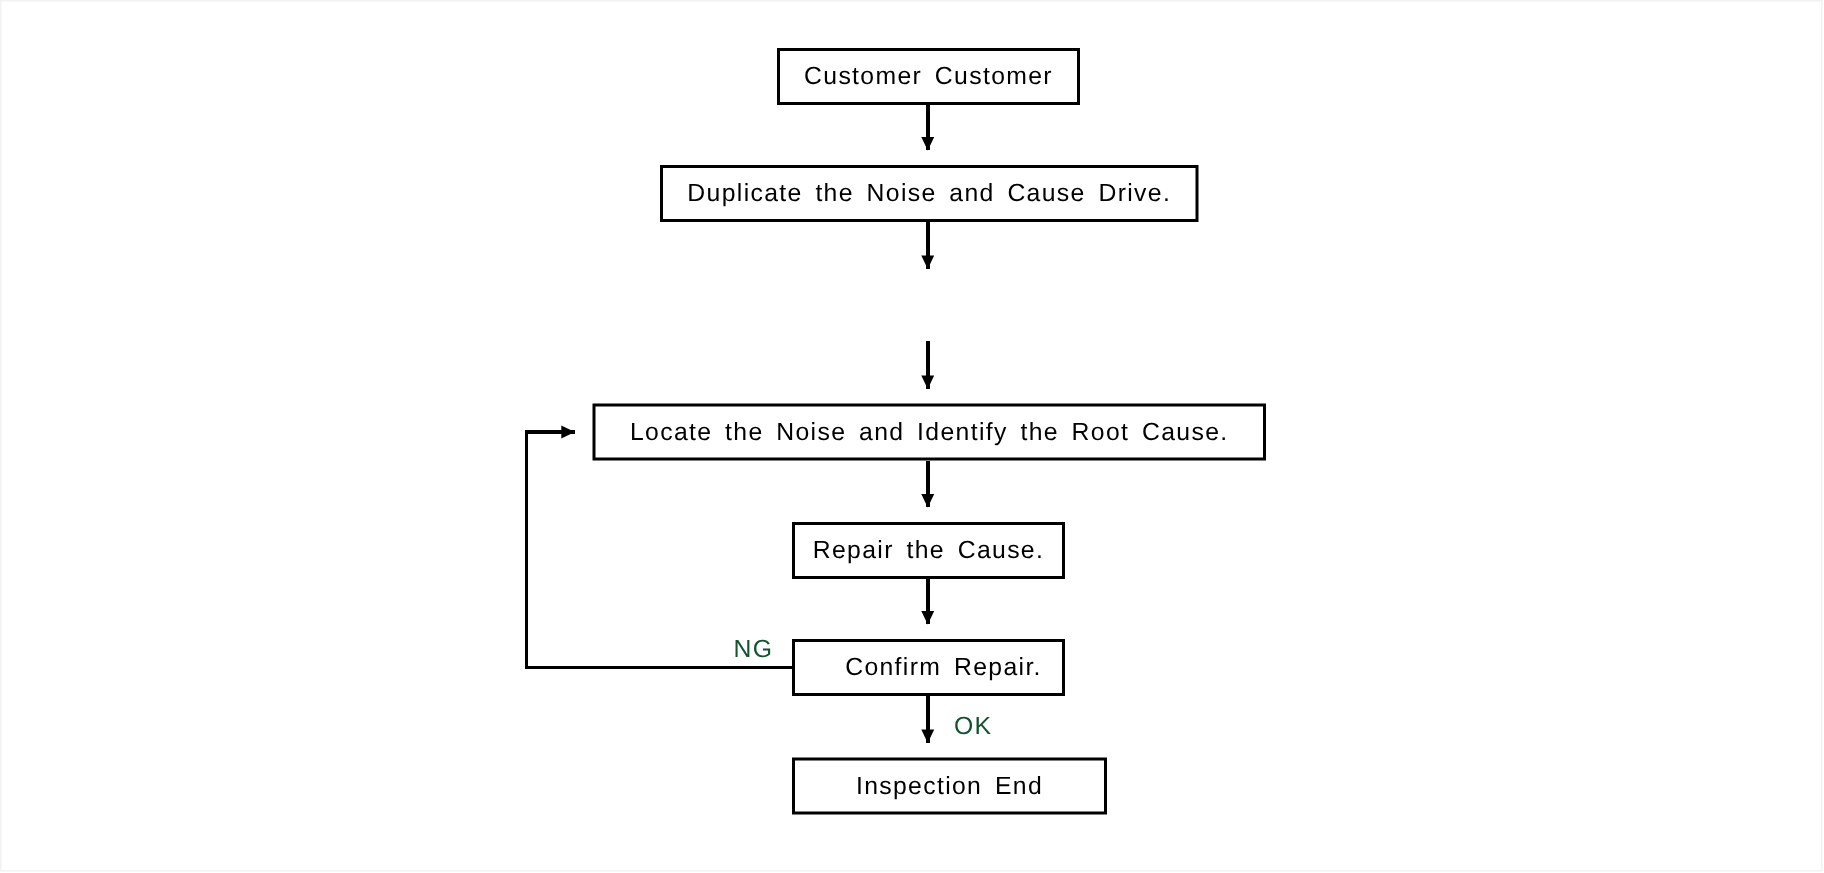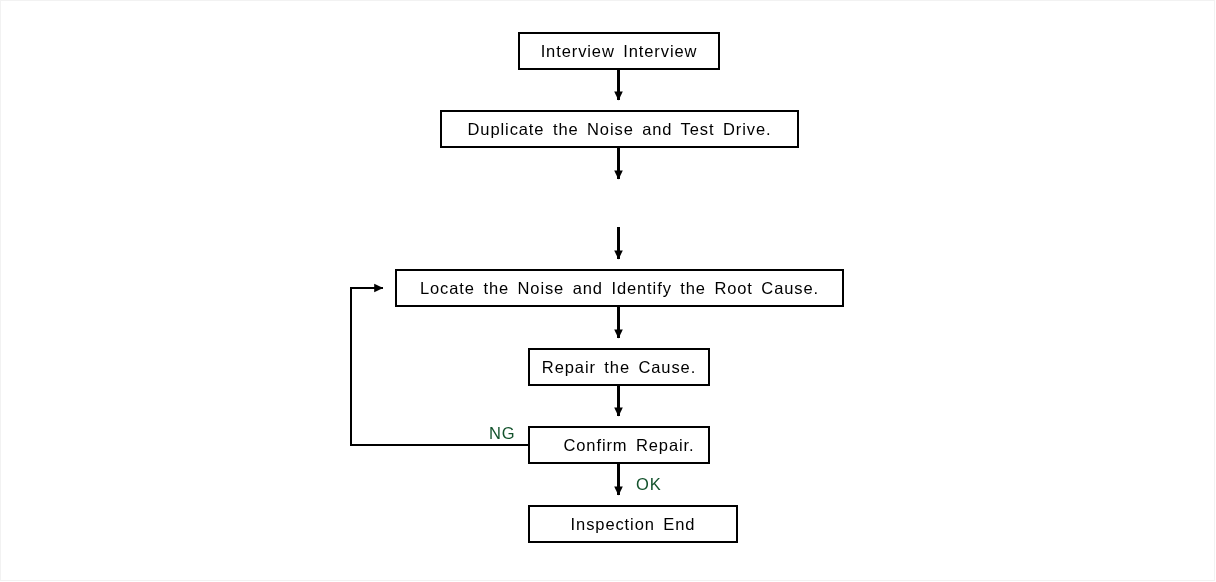--- a/index.html
+++ b/index.html
@@ -83,25 +83,25 @@
       <line x1="618.5" y1="227" x2="618.5" y2="259" marker-end="url(#arrowDown)"></line>
       <line x1="618.5" y1="307" x2="618.5" y2="338" marker-end="url(#arrowDown)"></line>
       <line x1="618.5" y1="386" x2="618.5" y2="416" marker-end="url(#arrowDown)"></line>
       <line x1="618.5" y1="464" x2="618.5" y2="495" marker-end="url(#arrowDown)"></line>
 
       <path d="M 528 445 L 351 445 L 351 288 L 383 288" marker-end="url(#arrowRight)"></path>
     </g>
   </svg>
 
   <div class="node-box" style="left:518px; top:32px; width:202px; height:38px;">
-    <span>Interview Interview</span>
+    <span>Customer Customer</span>
   </div>
 
   <div class="node-box" style="left:440px; top:110px; width:359px; height:38px;">
-    <span>Duplicate the Noise and Test Drive.</span>
+    <span>Duplicate the Noise and Cause Drive.</span>
   </div>
 
 
   <div class="node-box" style="left:395px; top:269px; width:449px; height:38px;">
     <span>Locate the Noise and Identify the Root Cause.</span>
   </div>
 
   <div class="node-box" style="left:528px; top:348px; width:182px; height:38px;">
     <span>Repair the Cause.</span>
   </div>

